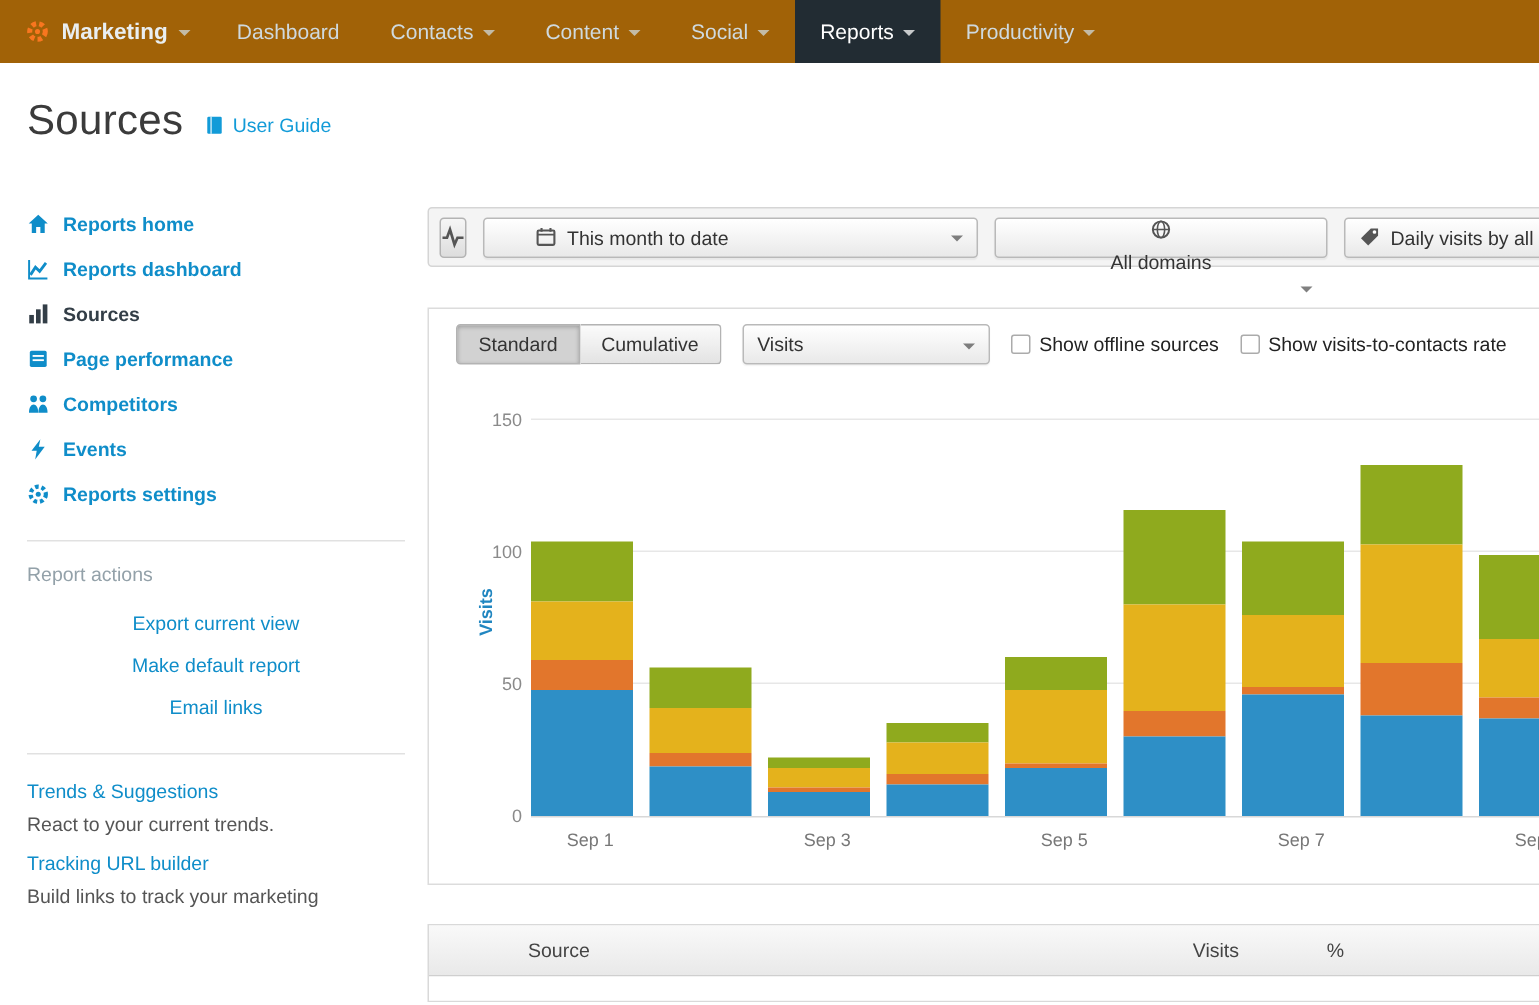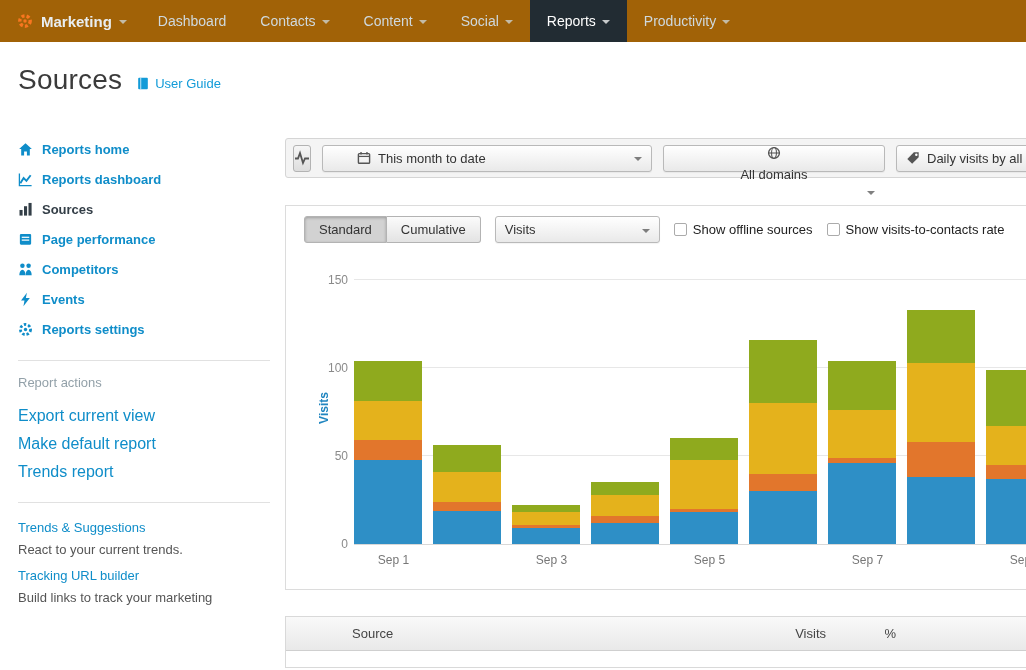--- a/index.html
+++ b/index.html
@@ -19,21 +19,21 @@
   .user-guide { display:flex; align-items:center; gap:5px; color:#129bd8; font-size:13px;
     cursor:pointer; margin-top:6px; }
   
   .sidebar { position:absolute; left:18px; top:134px; width:252px; }
   .side-item { display:flex; align-items:center; gap:8px; height:30px; color:#0f8dc9;
     font-size:13px; font-weight:bold; cursor:pointer; }
   .side-item.active { color:#333e47; }
   .side-item .ic { width:16px; height:16px; display:flex; align-items:center; }
   .side-hr { border:none; border-top:1px solid #e1e1e1; margin:16px 0 14px 0; }
   .side-heading { color:#93a1a9; font-size:13px; margin-bottom:12px; }
-  .side-link { display:block; color:#0f8dc9; font-size:16px; line-height:28px; cursor:pointer; }
+  .side-link { display:block; color:#0f8dc9; font-size:13px; line-height:28px; cursor:pointer;text-align:center; }
   .extra-label { color:#0f8dc9; font-size:13px; line-height:22px; cursor:pointer; margin-top:4px; }
   .extra-desc { color:#555; font-size:13px; line-height:22px; }
   
   .main { position:absolute; left:285px; top:138px; width:812px; }
   .filter-bar { height:40px; background:#f4f4f4; border:1px solid #d5d5d5; border-radius:3px;
     display:flex; align-items:center; gap:11px; padding:0 7px; }
   .tool-btn { width:34px; height:27px; border:1px solid #b3b3b3; border-radius:3px;
     background:linear-gradient(#f6f6f6,#dddddd); display:flex; align-items:center; justify-content:center;
     color:#555; cursor:pointer; }
   .dd { height:27px; border:1px solid #b9b9b9; border-radius:3px; background:linear-gradient(#ffffff,#e9e9e9);
@@ -193,21 +193,21 @@
           <circle cx="8" cy="8" r="1.8" fill="currentColor"></circle>
         </svg>
       </span>
     <span>Reports settings</span>
   </div>
 
   <hr class="side-hr">
   <div class="side-heading">Report actions</div>
   <a class="side-link">Export current view</a>
   <a class="side-link">Make default report</a>
-  <a class="side-link">Trends report</a>
+  <a class="side-link">Email links</a>
   <hr class="side-hr">
   <a class="extra-label" style="display:block">Trends &amp; Suggestions</a>
   <div class="extra-desc">React to your current trends.</div>
   <a class="extra-label" style="display:block">Tracking URL builder</a>
   <div class="extra-desc">Build links to track your marketing</div>
 </div>
 
 <div class="main">
 
   <div class="filter-bar">

